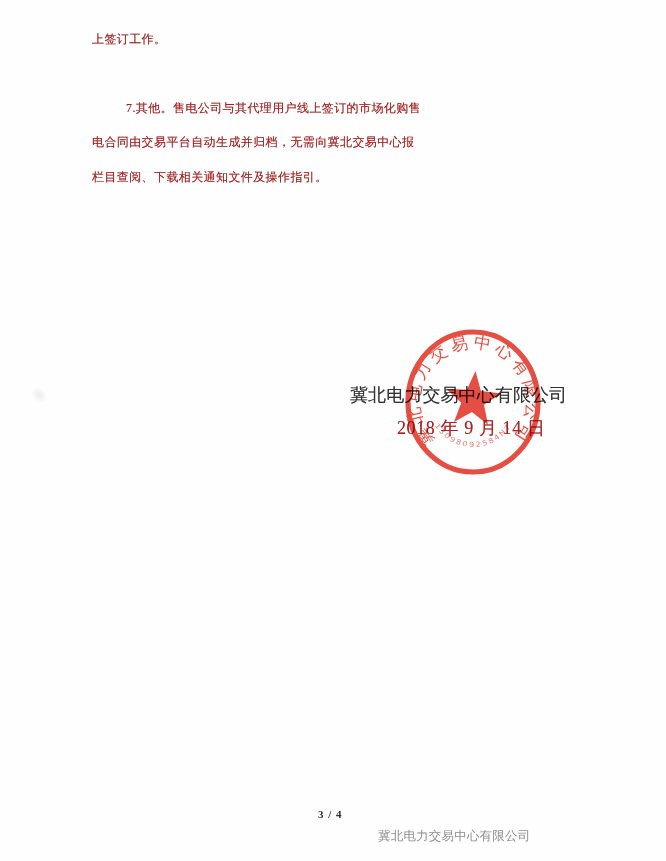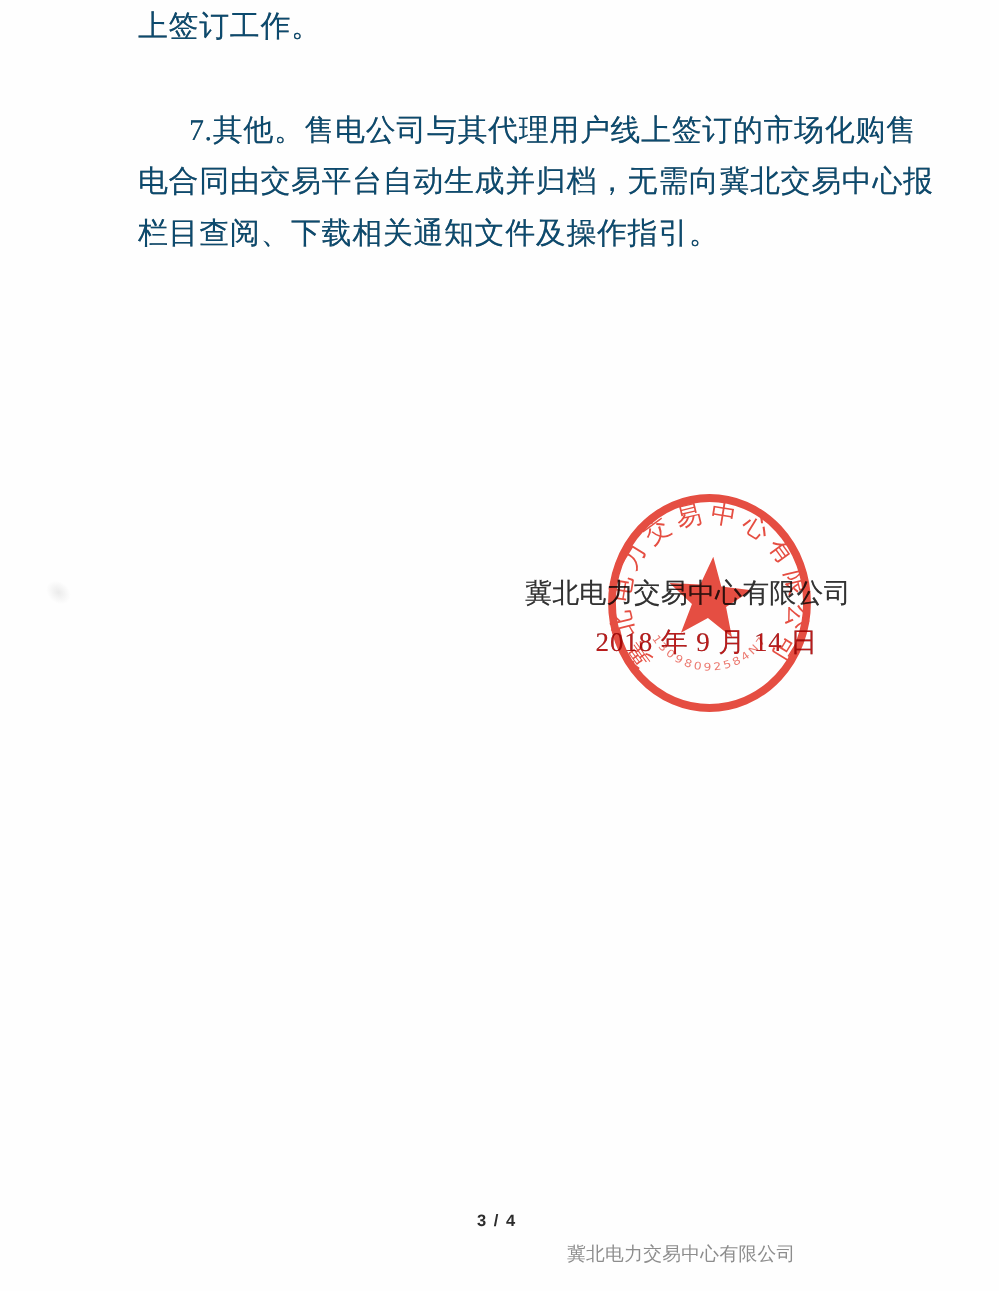--- a/index.html
+++ b/index.html
@@ -10,26 +10,26 @@
     position: relative; overflow: hidden;
   }
   .page {
     position: absolute; left: 0; top: 0;
     width: 666px; height: 861px;
     background: #fefefe;
   }
   
   .body-text {
     position: absolute;
-    left: 92px; top: 1px;
+    left: 92px; top: 22px;
     width: 486px;
-    font-size: 20px;
+    font-size: 12px;
     line-height: 34.5px;
     letter-spacing: 0.4px;
-    color: #0c4a6e;
+    color: #b91c1c;
     text-shadow: 0 0 0.4px rgba(60,60,60,0.55);
   }
   .body-line { white-space: nowrap; }
   .body-line.indent { padding-left: 34px; margin-top: 34px; }
 
   
   .sig-company {
     position: absolute; left: 350px; top: 383px;
     font-size: 18px; letter-spacing: 0.1px;
     color: #323232; white-space: nowrap;
@@ -53,21 +53,21 @@
     opacity: 0.88;
     filter: blur(0.3px);
   }
   .seal text { fill: #e33527; }
   .seal .arc-label { font-size: 17px; font-family: "Liberation Serif", "DejaVu Serif", serif; }
   .seal .code-label { font-size: 7px; letter-spacing: 1.5px; font-family: "DejaVu Sans", sans-serif; opacity: 0.75; }
 
   
   .page-number {
     position: absolute; left: 318px; top: 808px;
-    font-family: Liberation Sans, sans-serif;
+    font-family: Liberation Serif, serif;
     font-size: 11px; font-weight: bold; letter-spacing: 1px;
     color: #2c2c2c;
   }
   .footer-company {
     position: absolute; left: 378px; top: 828px;
     font-size: 12.5px; letter-spacing: 0.2px;
     color: #8d8d8d; white-space: nowrap;
   }
 
   

